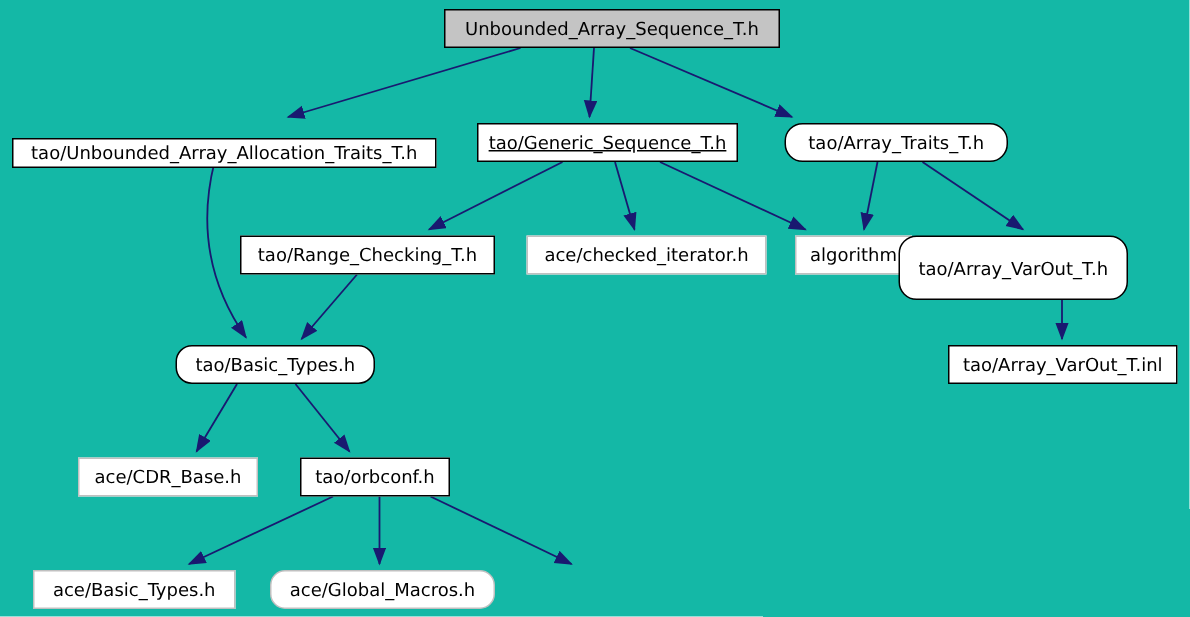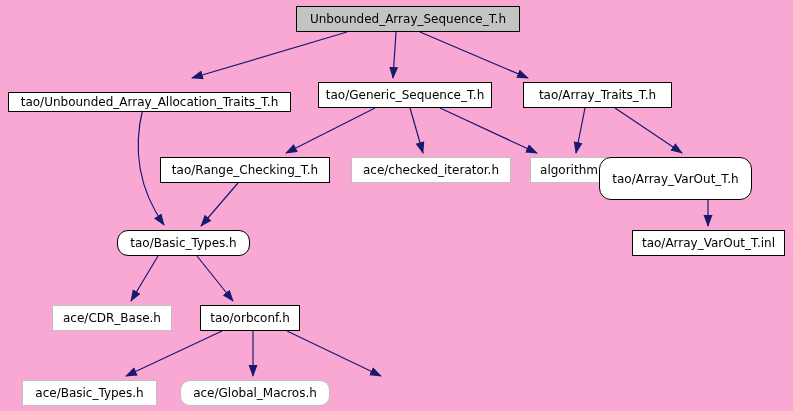--- a/index.html
+++ b/index.html
@@ -1,20 +1,20 @@
 <!DOCTYPE html>
 <html><head>
 <meta charset="utf-8">
 <style>
   html, body { margin: 0; padding: 0; background: #ffffff; }
   #canvas {
     position: relative;
     width: 793px;
     height: 411px;
-    background: #f9a8d4;
+    background: #14b8a6;
     font-family: "DejaVu Sans", "Liberation Sans", sans-serif;
     overflow: hidden;
   }
   #edges {
     position: absolute;
     left: 0; top: 0;
     pointer-events: none;
   }
   .node {
     position: absolute;
@@ -64,22 +64,22 @@
       <path d="M238,183 L201,226" fill="none" stroke="#191970" stroke-width="1.2" marker-end="url(#arrow)"></path>
       <path d="M158,256 L131,301" fill="none" stroke="#191970" stroke-width="1.2" marker-end="url(#arrow)"></path>
       <path d="M197,256 L233,301" fill="none" stroke="#191970" stroke-width="1.2" marker-end="url(#arrow)"></path>
       <path d="M222,331 L126,376" fill="none" stroke="#191970" stroke-width="1.2" marker-end="url(#arrow)"></path>
       <path d="M253,331 L253,376" fill="none" stroke="#191970" stroke-width="1.2" marker-end="url(#arrow)"></path>
       <path d="M287,331 L381,376" fill="none" stroke="#191970" stroke-width="1.2" marker-end="url(#arrow)"></path>
     </svg>
 
 <div class="node node--main" style="left: 296px; top: 6px; width: 224px; height: 26px;">Unbounded_Array_Sequence_T.h</div>
     <div class="node node--internal" style="left: 8px; top: 92px; width: 283px; height: 20px;">tao/Unbounded_Array_Allocation_Traits_T.h</div>
-    <div class="node node--internal" style="left: 318px; top: 82px; width: 174px; height: 26px;">tao/Generic_Sequence_T.h</div>
-    <div class="node node--internal" style="left: 523px; top: 82px; width: 149px; height: 26px;">tao/Array_Traits_T.h</div>
+    <div class="node node--internal" style="left: 318px; top: 82px; width: 174px; height: 26px; text-decoration: underline;">tao/Generic_Sequence_T.h</div>
+    <div class="node node--internal" style="left: 523px; top: 82px; width: 149px; height: 26px; border-radius: 12px;">tao/Array_Traits_T.h</div>
     <div class="node node--internal" style="left: 160px; top: 157px; width: 170px; height: 26px;">tao/Range_Checking_T.h</div>
     <div class="node node--external" style="left: 351px; top: 157px; width: 160px; height: 26px;">ace/checked_iterator.h</div>
     <div class="node node--external" style="left: 530px; top: 157px; width: 78px; height: 26px;">algorithm</div>
     <div class="node node--internal" style="left: 599px; top: 157px; width: 153px; height: 43px; border-radius: 12px;">tao/Array_VarOut_T.h</div>
     <div class="node node--internal" style="left: 632px; top: 230px; width: 153px; height: 26px;">tao/Array_VarOut_T.inl</div>
     <div class="node node--internal" style="left: 117px; top: 230px; width: 133px; height: 26px; border-radius: 11px;">tao/Basic_Types.h</div>
     <div class="node node--external" style="left: 52px; top: 305px; width: 120px; height: 26px;">ace/CDR_Base.h</div>
     <div class="node node--external" style="left: 22px; top: 380px; width: 135px; height: 26px;">ace/Basic_Types.h</div>
     <div class="node node--internal" style="left: 200px; top: 305px; width: 100px; height: 26px;">tao/orbconf.h</div>
     <div class="node node--external" style="left: 180px; top: 380px; width: 150px; height: 26px; border-radius: 10px;">ace/Global_Macros.h</div>

